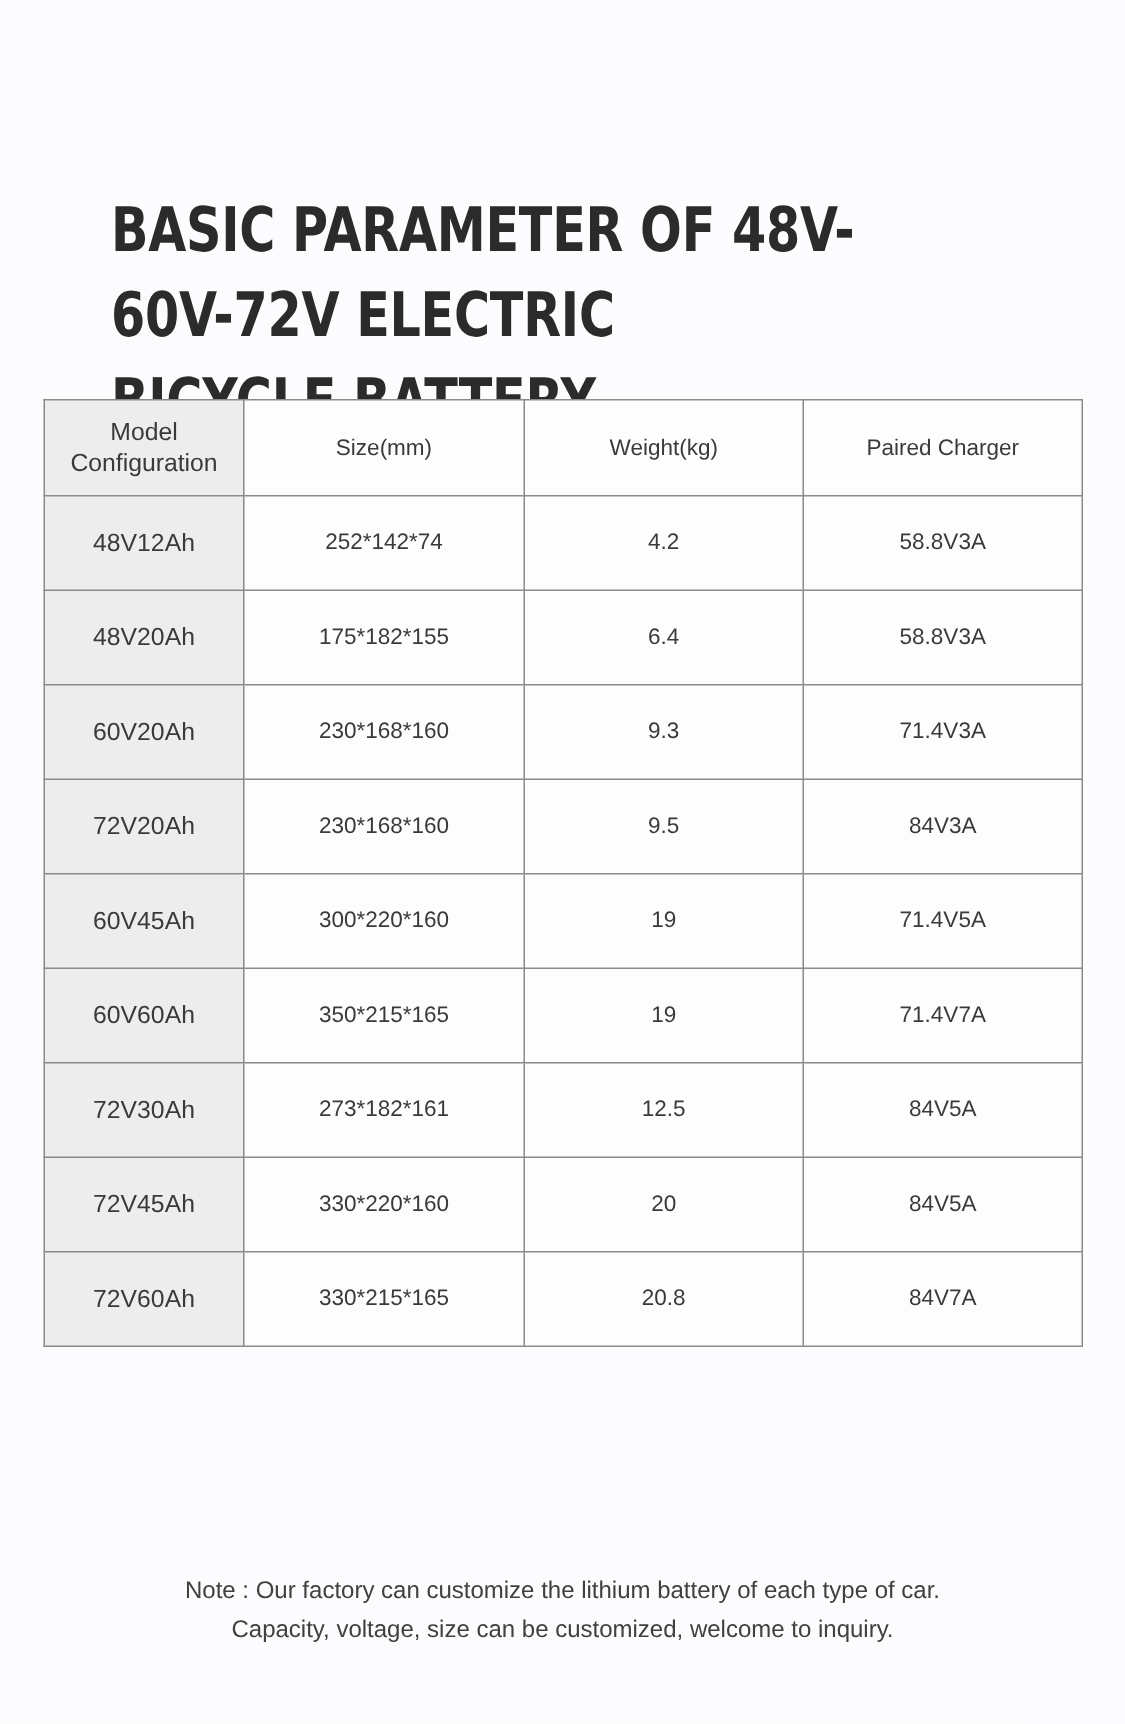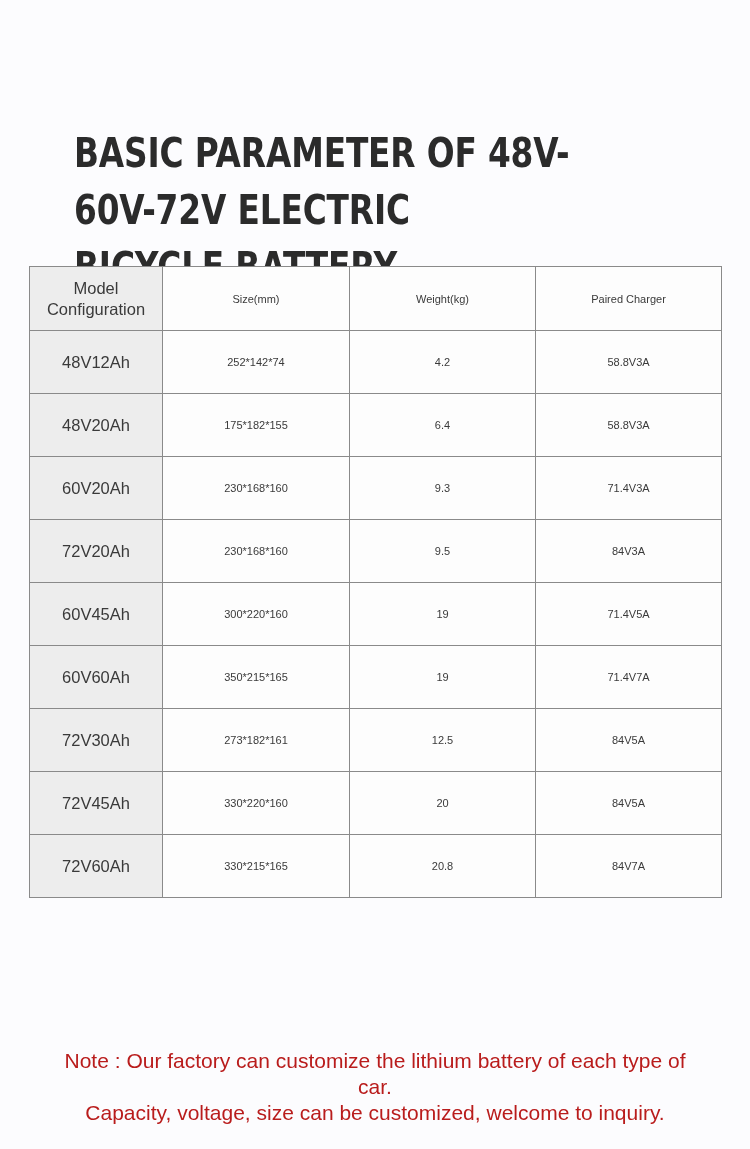--- a/index.html
+++ b/index.html
@@ -60,21 +60,21 @@
   table.spec col.c4 { width: 186px; }
 
   table.spec th,
   table.spec td {
     border: 1px solid #8a8a8a;
     text-align: center;
     vertical-align: middle;
     color: #3a3a3a;
     font-weight: normal;
     font-family: "Liberation Sans", sans-serif;
-    font-size: 11px;
+    font-size: 15px;
     line-height: 22px;
     padding: 0;
   }
 
   table.spec thead th {
     height: 63px;
   }
 
   table.spec tbody td {
     height: 62px;
@@ -94,23 +94,23 @@
 
   .hdr-line { display: block; }
 
   
   .note {
     position: absolute;
     left: 50px;
     top: 1048px;
     width: 650px;
     text-align: center;
-    color: #b91c1c;
+    color: #404040;
     font-family: "Liberation Sans", sans-serif;
-    font-size: 21px;
+    font-size: 16px;
     line-height: 26px;
   }
   .note .note-line { display: block; }
 </style>
 </head>
 <body>
 
 <div class="page">
 
   <h1 class="title">BASIC PARAMETER OF 48V-60V-72V ELECTRIC BICYCLE BATTERY</h1>

